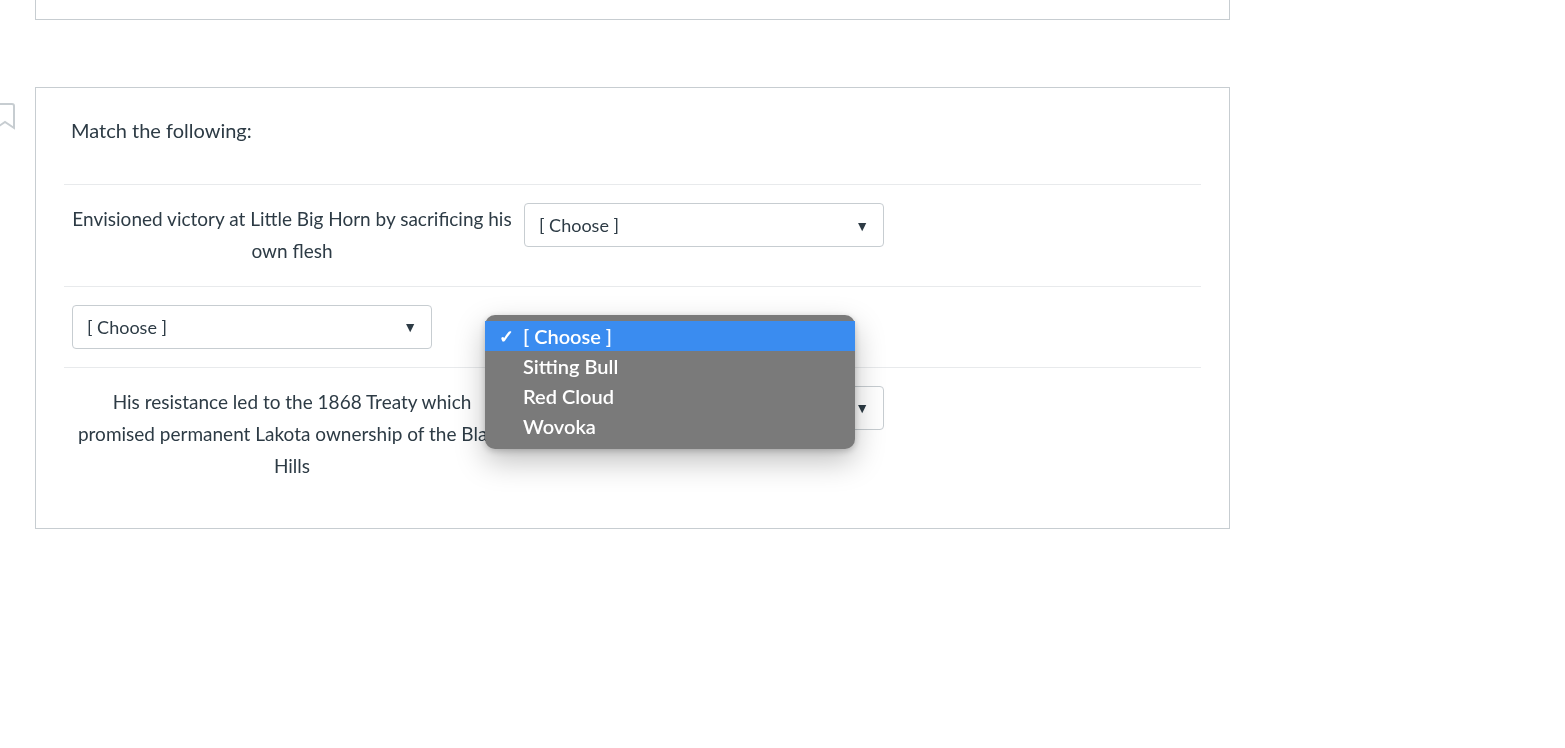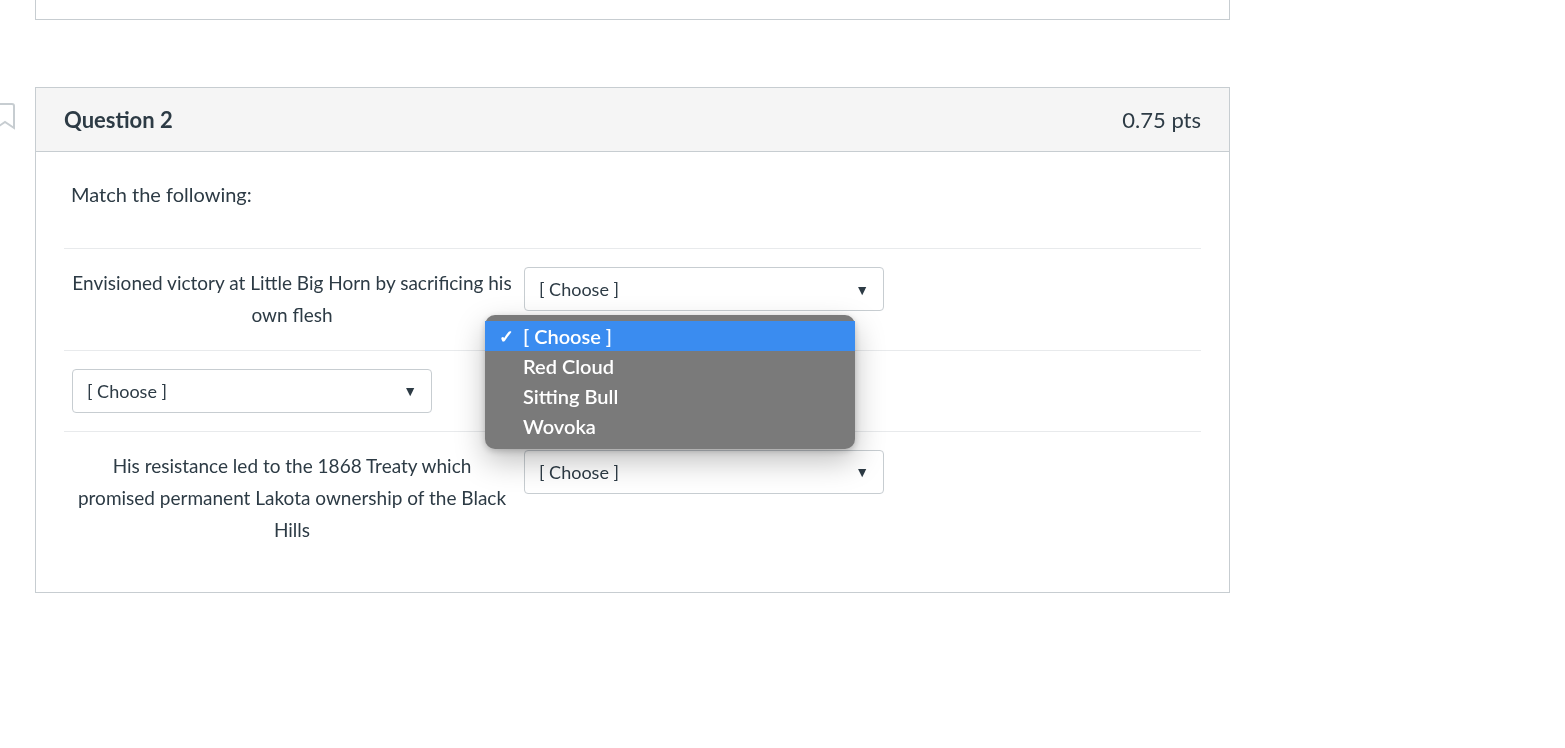--- a/index.html
+++ b/index.html
@@ -156,24 +156,20 @@
 
   <div class="prev-box"></div>
 
   <div class="flag">
     <svg viewBox="0 0 24 28" width="24" height="28">
       <path d="M4 2 h14 a2 2 0 0 1 2 2 v22 l-9 -6 l-9 6 v-22 a2 2 0 0 1 2 -2 z" fill="none" stroke="#C7CDD1" stroke-width="2"></path>
     </svg>
   </div>
 
   <div class="card">
-    <div class="card-header">
-      <span class="title">Question 2</span>
-      <span class="pts">0.75 pts</span>
-    </div>
     <div class="card-body">
       <p class="instructions">Match the following:</p>
 
       <div class="match-rows">
 
         <div class="match-row">
           <div class="prompt">Envisioned victory at Little Big Horn by sacrificing his own flesh</div>
           <div class="select-wrap">
             <div class="select-box">
               <span>[ Choose ]</span>
@@ -205,25 +201,25 @@
     </div>
   </div>
 
   <div class="dropdown">
     <div class="dd-item selected">
       <span class="check">✓</span>
       <span class="label">[ Choose ]</span>
     </div>
     <div class="dd-item">
       <span class="check"></span>
-      <span class="label">Red Cloud</span>
+      <span class="label">Sitting Bull</span>
     </div>
     <div class="dd-item">
       <span class="check"></span>
-      <span class="label">Sitting Bull</span>
+      <span class="label">Red Cloud</span>
     </div>
     <div class="dd-item">
       <span class="check"></span>
       <span class="label">Wovoka</span>
     </div>
   </div>
 
 </div>
 
 </body></html>

